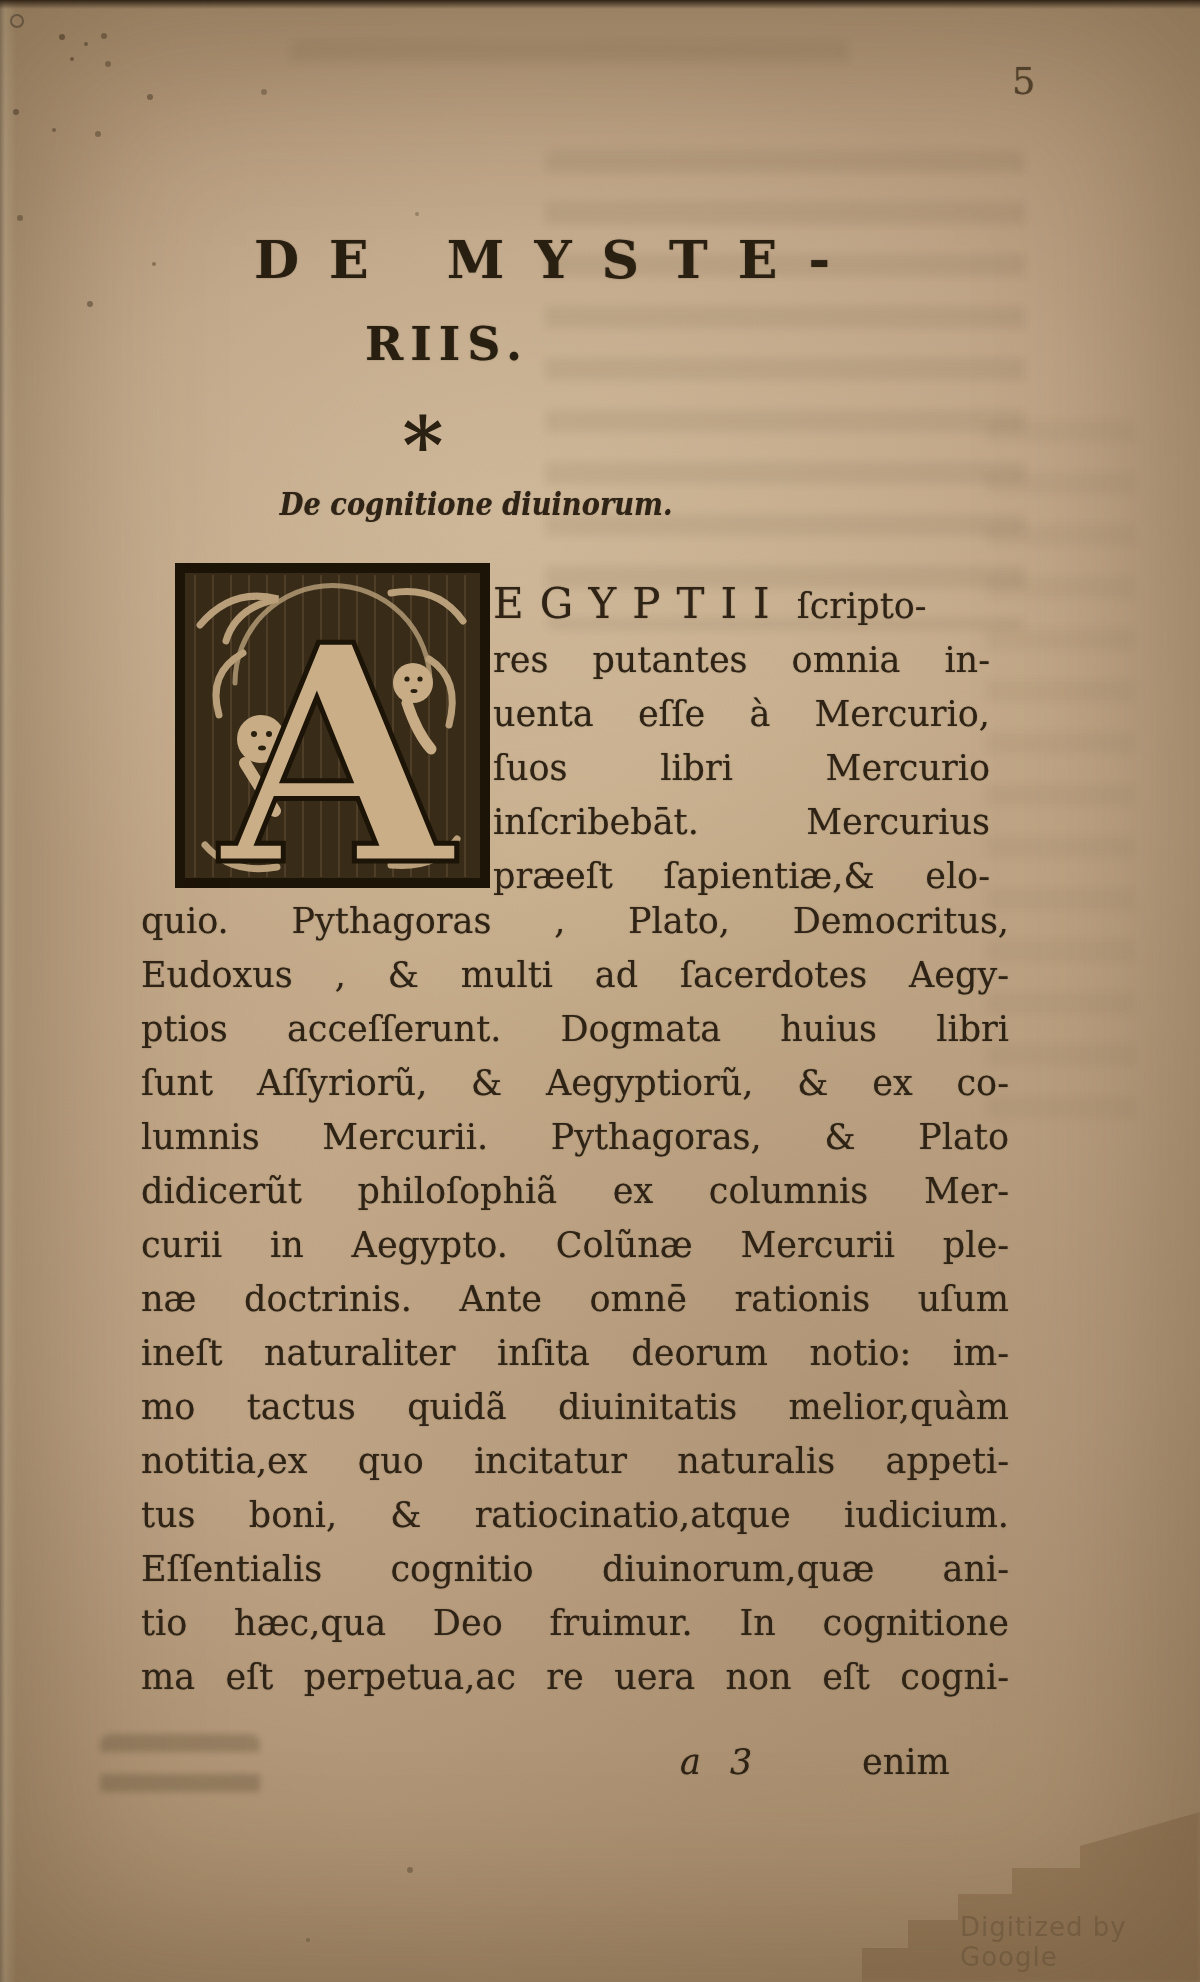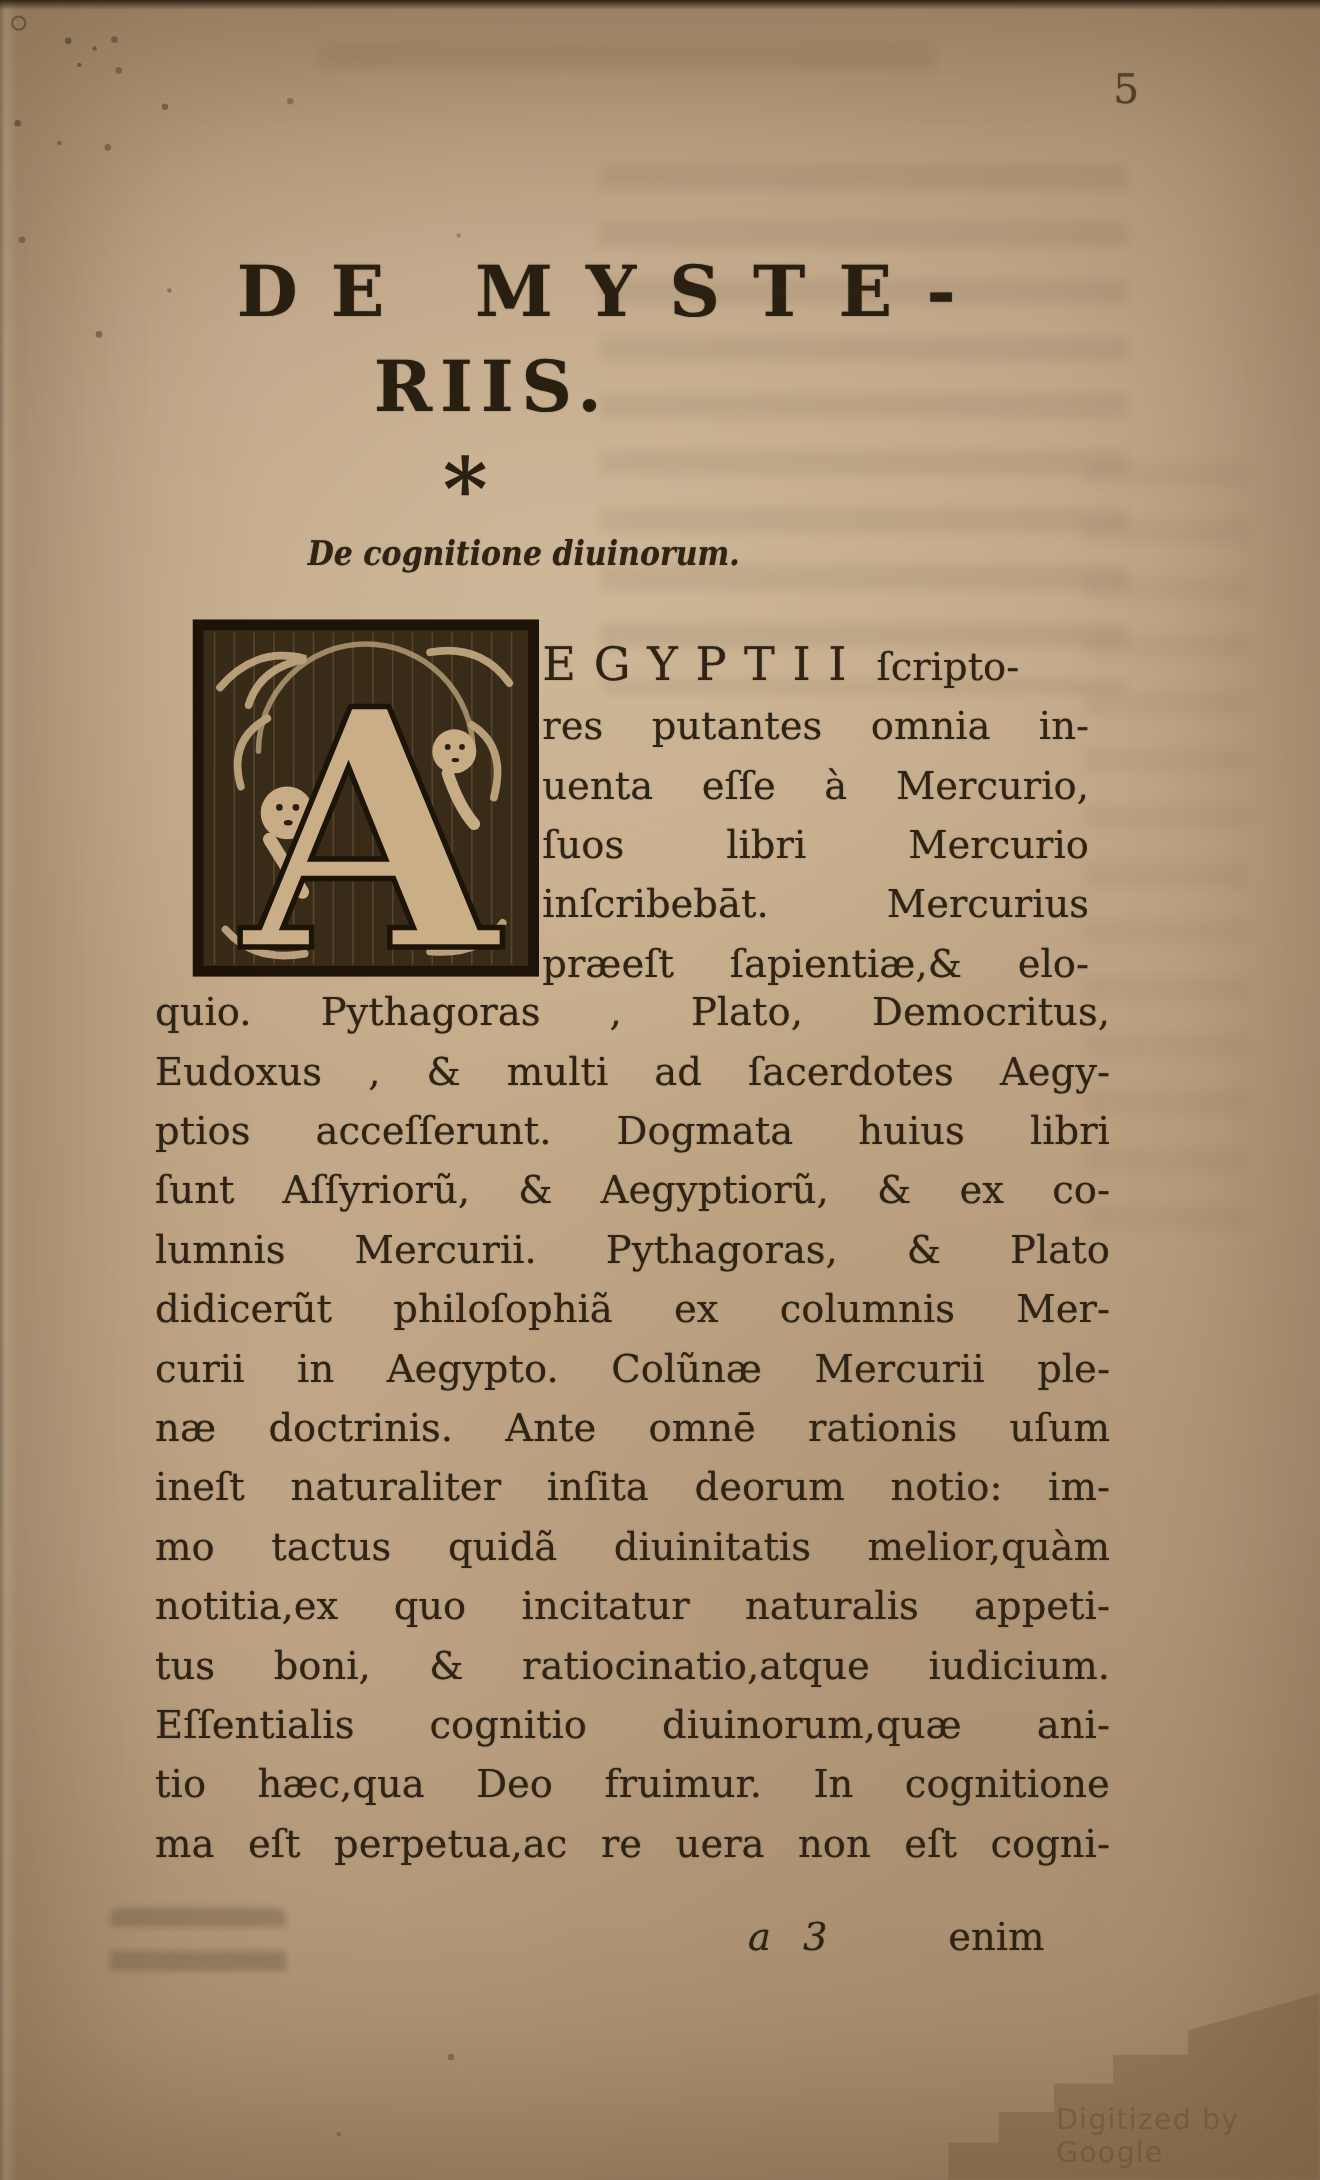--- a/index.html
+++ b/index.html
@@ -37,24 +37,24 @@
   .bleed-a{left:545px;top:150px;width:480px;height:480px;opacity:.8;}
   .bleed-b{left:985px;top:420px;width:150px;height:720px;opacity:.45;}
   .bleed-c{left:290px;top:40px;width:560px;height:52px;opacity:.75;}
   .bleed-d{left:100px;top:1734px;width:160px;height:66px;opacity:.8;filter:blur(3px);
     background:repeating-linear-gradient(180deg, rgba(60,46,28,.30) 0 18px, rgba(60,46,28,0) 18px 40px);}
   .ink{color:#2e2315; text-shadow:0 0 1.2px rgba(46,35,21,.5);}
   .t1{position:absolute;left:80px;top:117px;width:1000px;text-align:center;
     font-size:100px;font-weight:bold;letter-spacing:9px;line-height:1;color:#251c0f;
     text-shadow:0 0 1.5px rgba(37,28,15,.55);}
   .t2{position:absolute;left:157px;top:234px;width:800px;text-align:center;
-    font-size:64px;font-weight:bold;letter-spacing:30px;line-height:1;color:#281f11;
+    font-size:52px;font-weight:bold;letter-spacing:30px;line-height:1;color:#281f11;
     text-shadow:0 0 1.3px rgba(37,28,15,.5);}
   .t3{position:absolute;left:147px;top:321px;width:600px;text-align:center;
-    font-size:64px;font-weight:bold;letter-spacing:7px;line-height:1;color:#281f11;
+    font-size:46px;font-weight:bold;letter-spacing:7px;line-height:1;color:#281f11;
     text-shadow:0 0 1.3px rgba(37,28,15,.5);}
   .orn{position:absolute;left:383px;top:407px;width:80px;text-align:center;
     font-size:78px;font-weight:bold;line-height:1;color:#2b2113;}
   .heading{position:absolute;left:260px;top:486px;width:330px;text-align:center;
     font-size:31px;font-style:italic;font-weight:bold;transform:scaleX(.88);
     transform-origin:center;white-space:nowrap;}
   .initial-block{position:absolute;left:175px;top:563px;z-index:6;}
   .para-indent{position:absolute;left:493px;top:577px;width:497px;
     font-size:35px;line-height:54px;}
   .para-full{position:absolute;left:122px;top:894px;width:868px;

